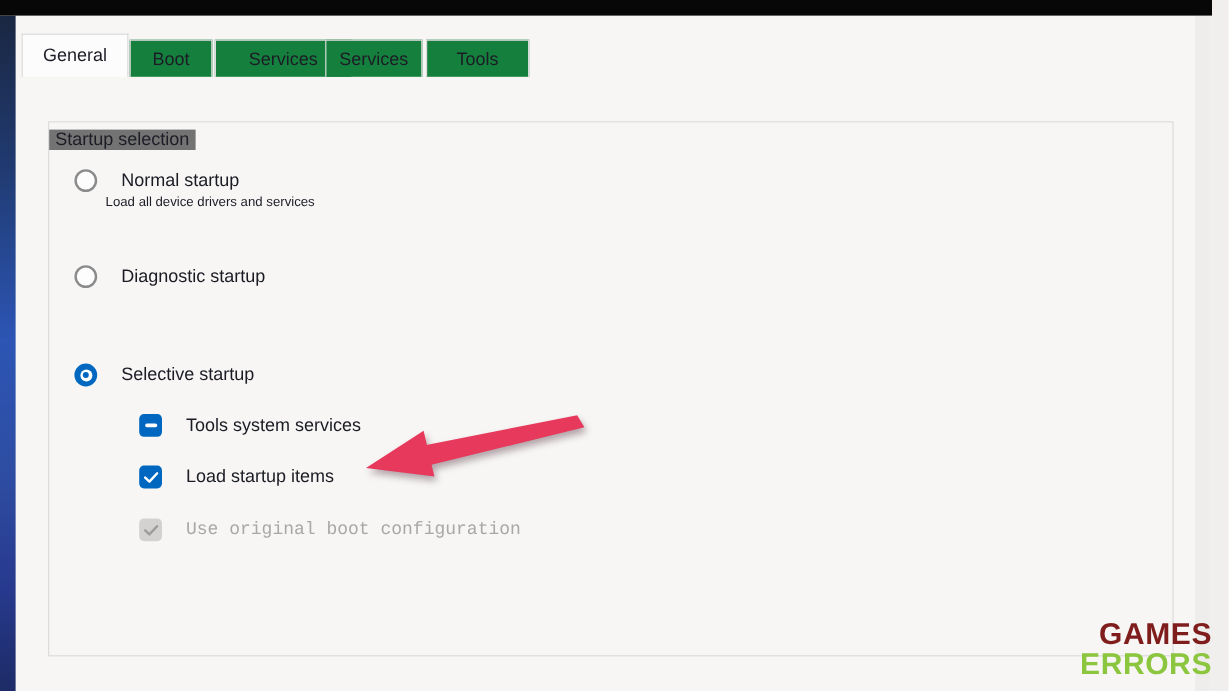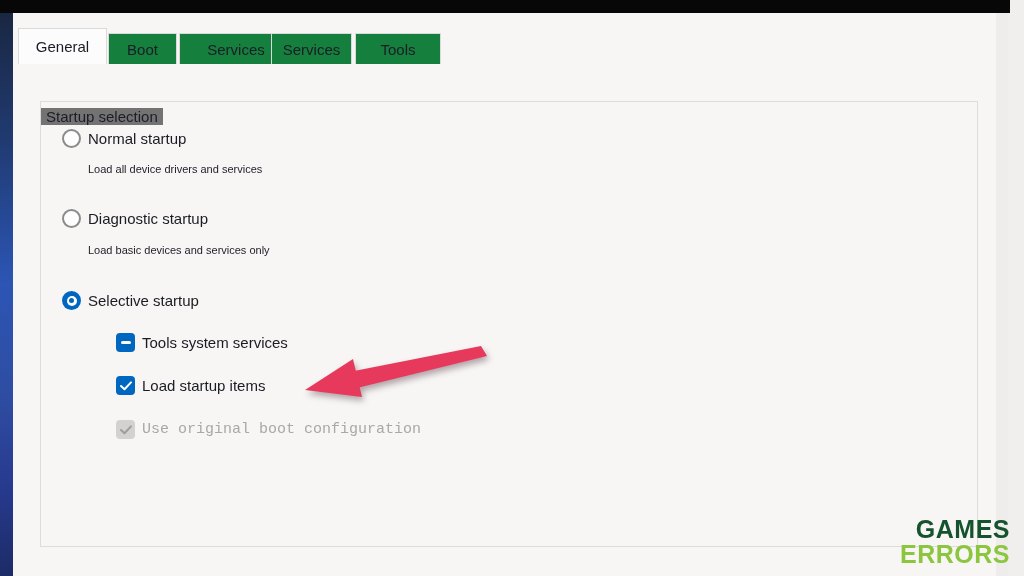--- a/index.html
+++ b/index.html
@@ -28,21 +28,21 @@
   #tab-startup { left:271px; width:81px; }
   #tab-tools   { left:355px; width:86px; }
 
   
   .groupbox { position:absolute; left:40px; top:101px; width:938px; height:446px;
     border:1px solid #dcdcdc; z-index:6; }
   .groupbox-title { position:absolute; left:41px; top:108px; padding:0 5px; background:#737373;
     font-size:15px; color:#1d1d27; z-index:7; }
 
   
-  .row { position:absolute; display:flex; align-items:center; gap:7px; z-index:8; }
+  .row { position:absolute; display:flex; align-items:center; gap:20px; z-index:8;margin-top:12px; }
   .row-label { font-size:15px; color:#1b1b24; white-space:nowrap; }
   .row-label.disabled { color:#a8a8a8;font-family:Liberation Mono, monospace; }
   .desc { position:absolute; font-size:11px; color:#1d1d27; white-space:nowrap; z-index:8; }
 
   
   .radio { width:19px; height:19px; border-radius:50%; flex:0 0 auto; }
   .radio.unchecked { border:2px solid #8b8b8b; background:#fdfdfd; }
   .radio.checked { background:#0067C0; display:flex; align-items:center; justify-content:center; }
   .radio-ring { width:10px; height:10px; border-radius:50%; background:#ffffff; display:flex; align-items:center; justify-content:center; }
   .radio-dot { width:5px; height:5px; border-radius:50%; background:#0067C0; }
@@ -95,21 +95,20 @@
   <div class="row" style="left:62px; top:129px;">
     <span class="radio unchecked"></span>
     <span class="row-label">Normal startup</span>
   </div>
   <div class="desc" style="left:88px; top:163px;">Load all device drivers and services</div>
 
   <div class="row" style="left:62px; top:209px;">
     <span class="radio unchecked"></span>
     <span class="row-label">Diagnostic startup</span>
   </div>
-  <div class="desc" style="left:88px; top:244px;">Load basic devices and services only</div>
 
   <div class="row" style="left:62px; top:291px;">
     <span class="radio checked">
       <span class="radio-ring">
           <span class="radio-dot"></span>
         </span>
     </span>
     <span class="row-label">Selective startup</span>
   </div>
 
@@ -135,17 +134,17 @@
     </span>
     <span class="row-label disabled">Use original boot configuration</span>
   </div>
 
   <svg class="arrow-svg" width="200" height="72" viewBox="0 0 200 72">
     <polygon points="54,36 186,10 192,20 62,52" fill="#E6395C"></polygon>
     <polygon points="10,54 58,23 67,61" fill="#E6395C"></polygon>
   </svg>
 
   <div class="watermark">
-    <div style="color:#14532d;">GAMES</div>
+    <div style="color:#7f1d1d;">GAMES</div>
     <div style="color:#8CC63E;">ERRORS</div>
   </div>
 
 </div>
 
 </body></html>

